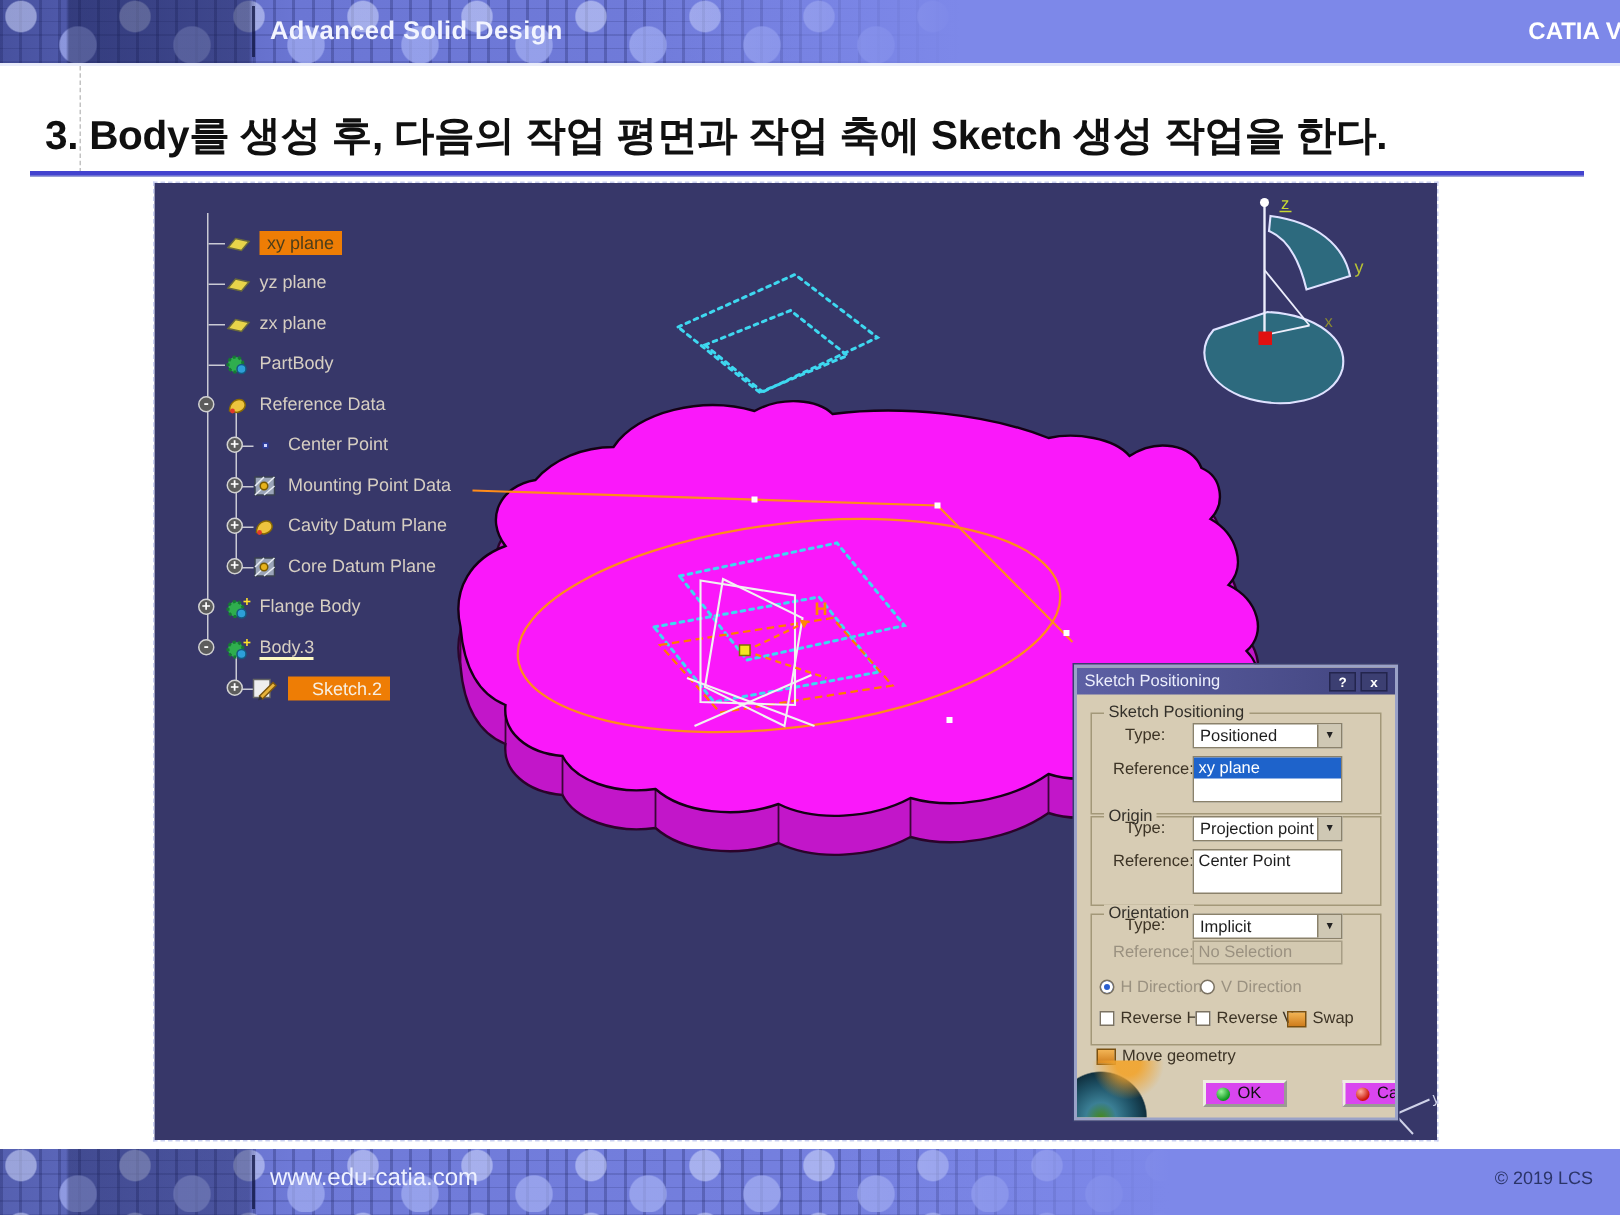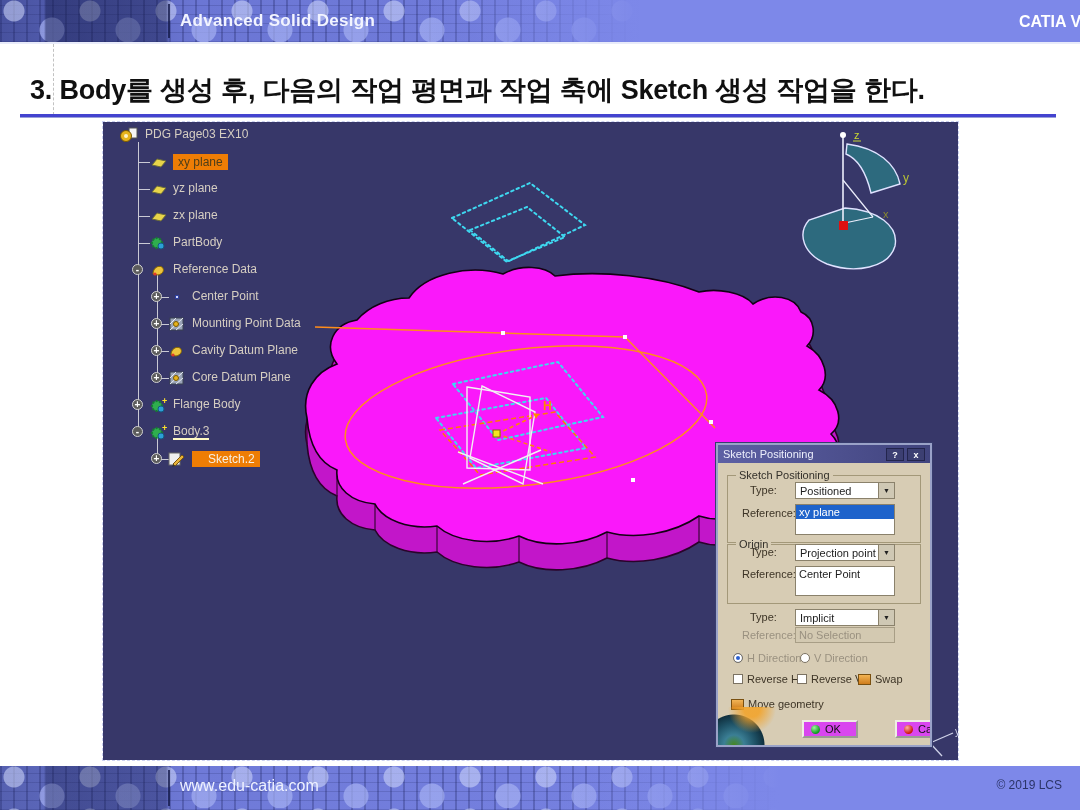--- a/index.html
+++ b/index.html
@@ -205,28 +205,20 @@
       <text x="852" y="613" font-size="10" fill="#cfd2e8" stroke="none">y</text>
       <text x="838" y="645" font-size="10" fill="#cfd2e8" stroke="none">x</text>
     </g>
   </svg>
 
   <div class="tree">
     <div class="trunk" style="left:35px;top:20px;height:292px;"></div>
     <div class="trunk" style="left:54px;top:152px;height:104px;"></div>
     <div class="trunk" style="left:54px;top:314px;height:23px;"></div>
 
-    <div class="trow lvl0" style="top:2px;">
-      <span class="ticon"><svg width="20" height="16">
-            <rect x="10" y="1" width="8" height="10" fill="#f5f5f5" stroke="#555"></rect>
-            <circle cx="7" cy="9" r="5.5" fill="#e7b31c" stroke="#7a5b00"></circle>
-            <circle cx="7" cy="9" r="2" fill="#fdf2c8"></circle>
-          </svg></span>
-      <span class="tlabel">PDG Page03 EX10</span>
-    </div>
 
     <div class="trow lvl1" style="top:29px;">
       <span class="hline"></span>
       <span class="ticon"><svg width="20" height="16">
             <polygon points="3,11 8,5 17,7 12,13" fill="#e8d44a" stroke="#6b6b3a"></polygon>
           </svg></span>
       <span class="tlabel hl-orange">xy plane</span>
     </div>
 
     <div class="trow lvl1" style="top:56px;">
@@ -364,20 +356,23 @@
       <span class="flabel" style="left:32px;top:83px;">Type:</span>
       <div class="dd" style="left:77px;top:81px;">
         <span class="dd-text">Projection point</span>
         <span class="dd-btn">▼</span>
       </div>
       <span class="flabel" style="left:24px;top:105px;">Reference:</span>
       <div class="fld" style="left:77px;top:103px;width:100px;height:30px;">
         <span class="plain">Center Point</span>
       </div>
 
+      <div class="grp g3">
+        <span class="grp-label">Orientation</span>
+      </div>
       <span class="flabel" style="left:32px;top:148px;">Type:</span>
       <div class="dd" style="left:77px;top:146px;">
         <span class="dd-text">Implicit</span>
         <span class="dd-btn">▼</span>
       </div>
       <span class="flabel gray" style="left:24px;top:166px;">Reference:</span>
       <div class="fld disabled" style="left:77px;top:164px;width:100px;height:16px;">
         <span class="plain">No Selection</span>
       </div>
 

